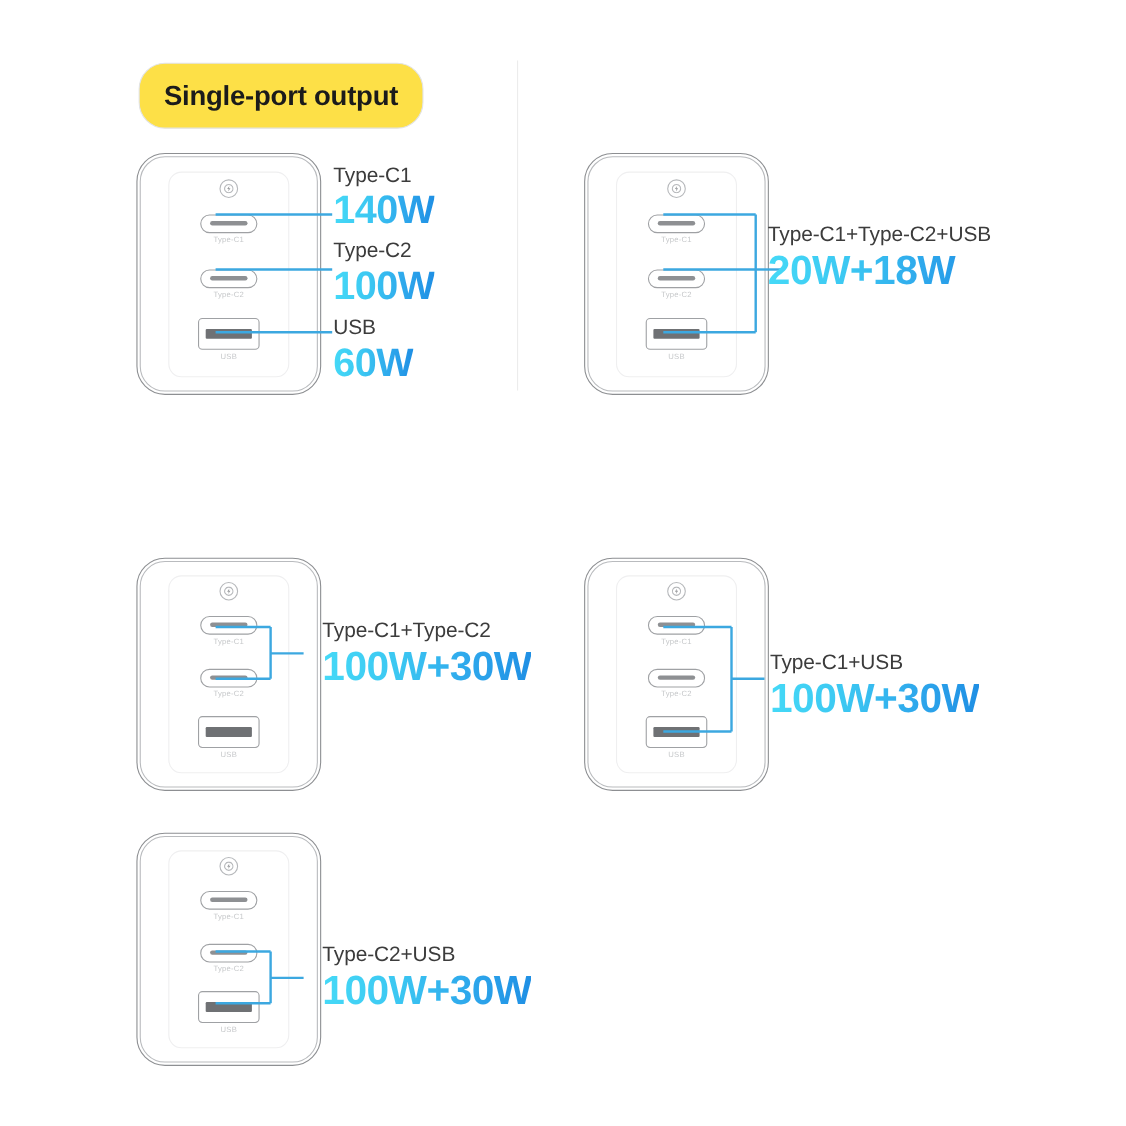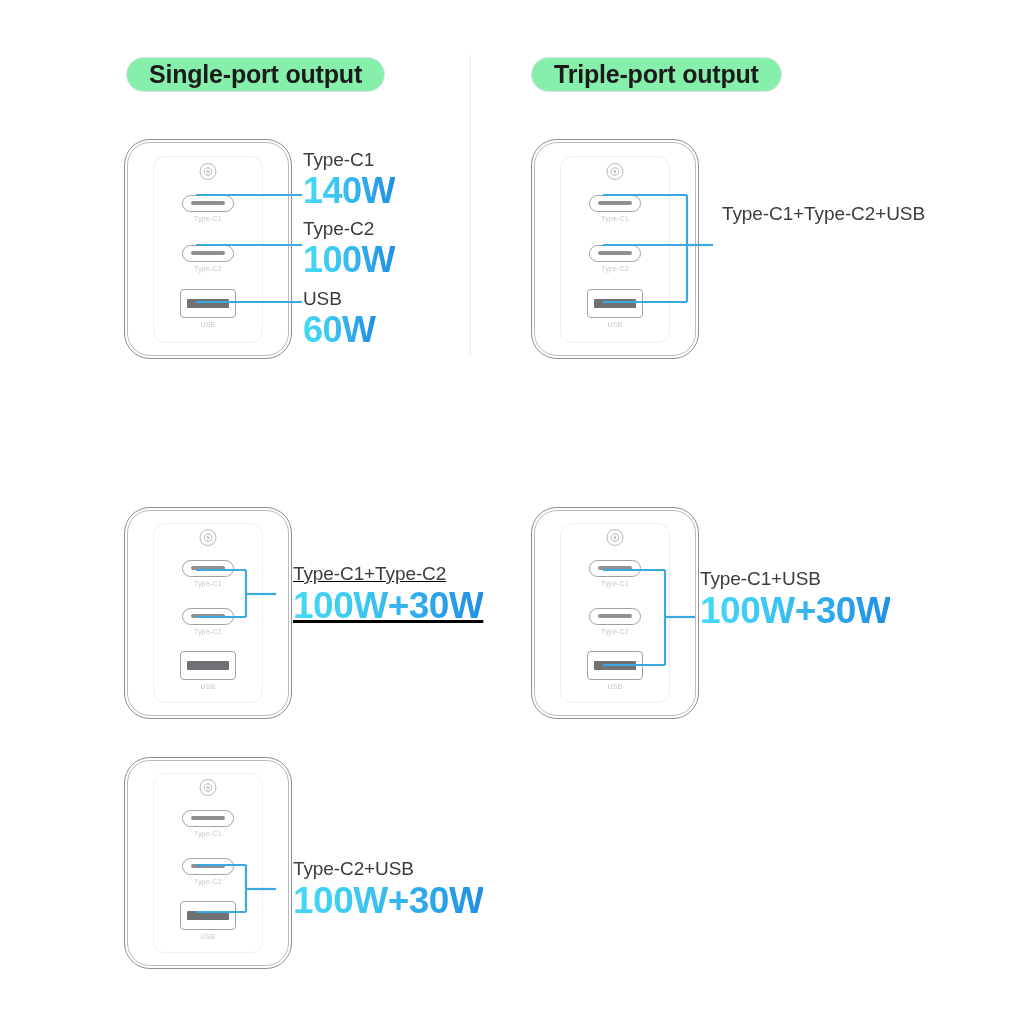--- a/index.html
+++ b/index.html
@@ -11,25 +11,25 @@
     overflow:hidden;
     -webkit-font-smoothing:antialiased;
   }
   .stage{position:absolute;inset:0;}
 
   
   .pill{
     position:absolute;
     border:1px solid #e2e3e5;
     border-radius:24px;
-    background:#86efac;
+    background:#fde047;
     display:flex;align-items:center;justify-content:center;
     box-sizing:border-box;
     padding:0 22px;
-    height:35px;
+    height:60px;
     color:#1b1b1b;
     font-size:25px;
     font-weight:bold;
     letter-spacing:-0.2px;
     white-space:nowrap;
   }
 
   
   .divider{
     position:absolute;
@@ -169,21 +169,20 @@
   </div>
   <div class="callout" style="left:303px;top:218px;">
     <div class="cap">Type-C2</div>
     <div class="watt">100W</div>
   </div>
   <div class="callout" style="left:303px;top:288px;">
     <div class="cap">USB</div>
     <div class="watt">60W</div>
   </div>
 
-  <div class="pill" style="left:531px;top:57px;">Triple-port output</div>
 
   <div class="device" style="left:531px;top:139px;width:168px;height:220px;">
     <div class="shell"></div>
     <div class="shell-inner"></div>
     <div class="face">
       <div class="badge" style="top:6px;">
         <svg width="9" height="9" viewBox="0 0 10 10">
             <path d="M5 0.8 A4.2 4.2 0 1 1 4.99 0.8" fill="none" stroke="#b6b8bb" stroke-width="1.1"></path>
             <path d="M5.6 2.2 L3.3 5.4 L4.9 5.4 L4.4 7.9 L6.7 4.6 L5.1 4.6 Z" fill="#9a9c9f"></path>
           </svg>
@@ -206,22 +205,23 @@
   <div class="conn" style="left:603px;top:180px;width:110px;height:135px;">
     <svg width="110" height="135">
       <line x1="0" y1="15" x2="84" y2="15" stroke="#3CA8E0" stroke-width="2.2"></line>
       <line x1="0" y1="65" x2="84" y2="65" stroke="#3CA8E0" stroke-width="2.2"></line>
       <line x1="0" y1="122" x2="84" y2="122" stroke="#3CA8E0" stroke-width="2.2"></line>
       <line x1="84" y1="15" x2="84" y2="122" stroke="#3CA8E0" stroke-width="2.2"></line>
       <line x1="84" y1="65" x2="110" y2="65" stroke="#3CA8E0" stroke-width="2.2"></line>
     </svg>
   </div>
 
-  <div class="callout" style="left:698px;top:203px;margin-left:24px;">
+  <div class="callout" style="left:698px;top:203px;">
     <div class="cap">Type-C1+Type-C2+USB</div>
+    <div class="watt big">20W+18W</div>
   </div>
 
 
   <div class="device" style="left:124px;top:507px;width:168px;height:212px;">
     <div class="shell"></div>
     <div class="shell-inner"></div>
     <div class="face">
       <div class="badge" style="top:5px;">
         <svg width="9" height="9" viewBox="0 0 10 10">
             <path d="M5 0.8 A4.2 4.2 0 1 1 4.99 0.8" fill="none" stroke="#b6b8bb" stroke-width="1.1"></path>
@@ -245,21 +245,21 @@
 
   <div class="conn" style="left:196px;top:565px;width:90px;height:60px;">
     <svg width="90" height="60">
       <line x1="0" y1="5" x2="50" y2="5" stroke="#3CA8E0" stroke-width="2.2"></line>
       <line x1="0" y1="52" x2="50" y2="52" stroke="#3CA8E0" stroke-width="2.2"></line>
       <line x1="50" y1="5" x2="50" y2="52" stroke="#3CA8E0" stroke-width="2.2"></line>
       <line x1="50" y1="29" x2="80" y2="29" stroke="#3CA8E0" stroke-width="2.2"></line>
     </svg>
   </div>
 
-  <div class="callout" style="left:293px;top:563px;text-decoration:underline;">
+  <div class="callout" style="left:293px;top:563px;">
     <div class="cap">Type-C1+Type-C2</div>
     <div class="watt big">100W+30W</div>
   </div>
 
   <div class="device" style="left:531px;top:507px;width:168px;height:212px;">
     <div class="shell"></div>
     <div class="shell-inner"></div>
     <div class="face">
       <div class="badge" style="top:5px;">
         <svg width="9" height="9" viewBox="0 0 10 10">
@@ -284,21 +284,21 @@
 
   <div class="conn" style="left:603px;top:565px;width:110px;height:110px;">
     <svg width="110" height="110">
       <line x1="0" y1="5" x2="62" y2="5" stroke="#3CA8E0" stroke-width="2.2"></line>
       <line x1="0" y1="100" x2="62" y2="100" stroke="#3CA8E0" stroke-width="2.2"></line>
       <line x1="62" y1="5" x2="62" y2="100" stroke="#3CA8E0" stroke-width="2.2"></line>
       <line x1="62" y1="52" x2="92" y2="52" stroke="#3CA8E0" stroke-width="2.2"></line>
     </svg>
   </div>
 
-  <div class="callout" style="left:700px;top:568px;">
+  <div class="callout" style="left:700px;top:592px;">
     <div class="cap">Type-C1+USB</div>
     <div class="watt big">100W+30W</div>
   </div>
 
   <div class="device" style="left:124px;top:757px;width:168px;height:212px;">
     <div class="shell"></div>
     <div class="shell-inner"></div>
     <div class="face">
       <div class="badge" style="top:5px;">
         <svg width="9" height="9" viewBox="0 0 10 10">

